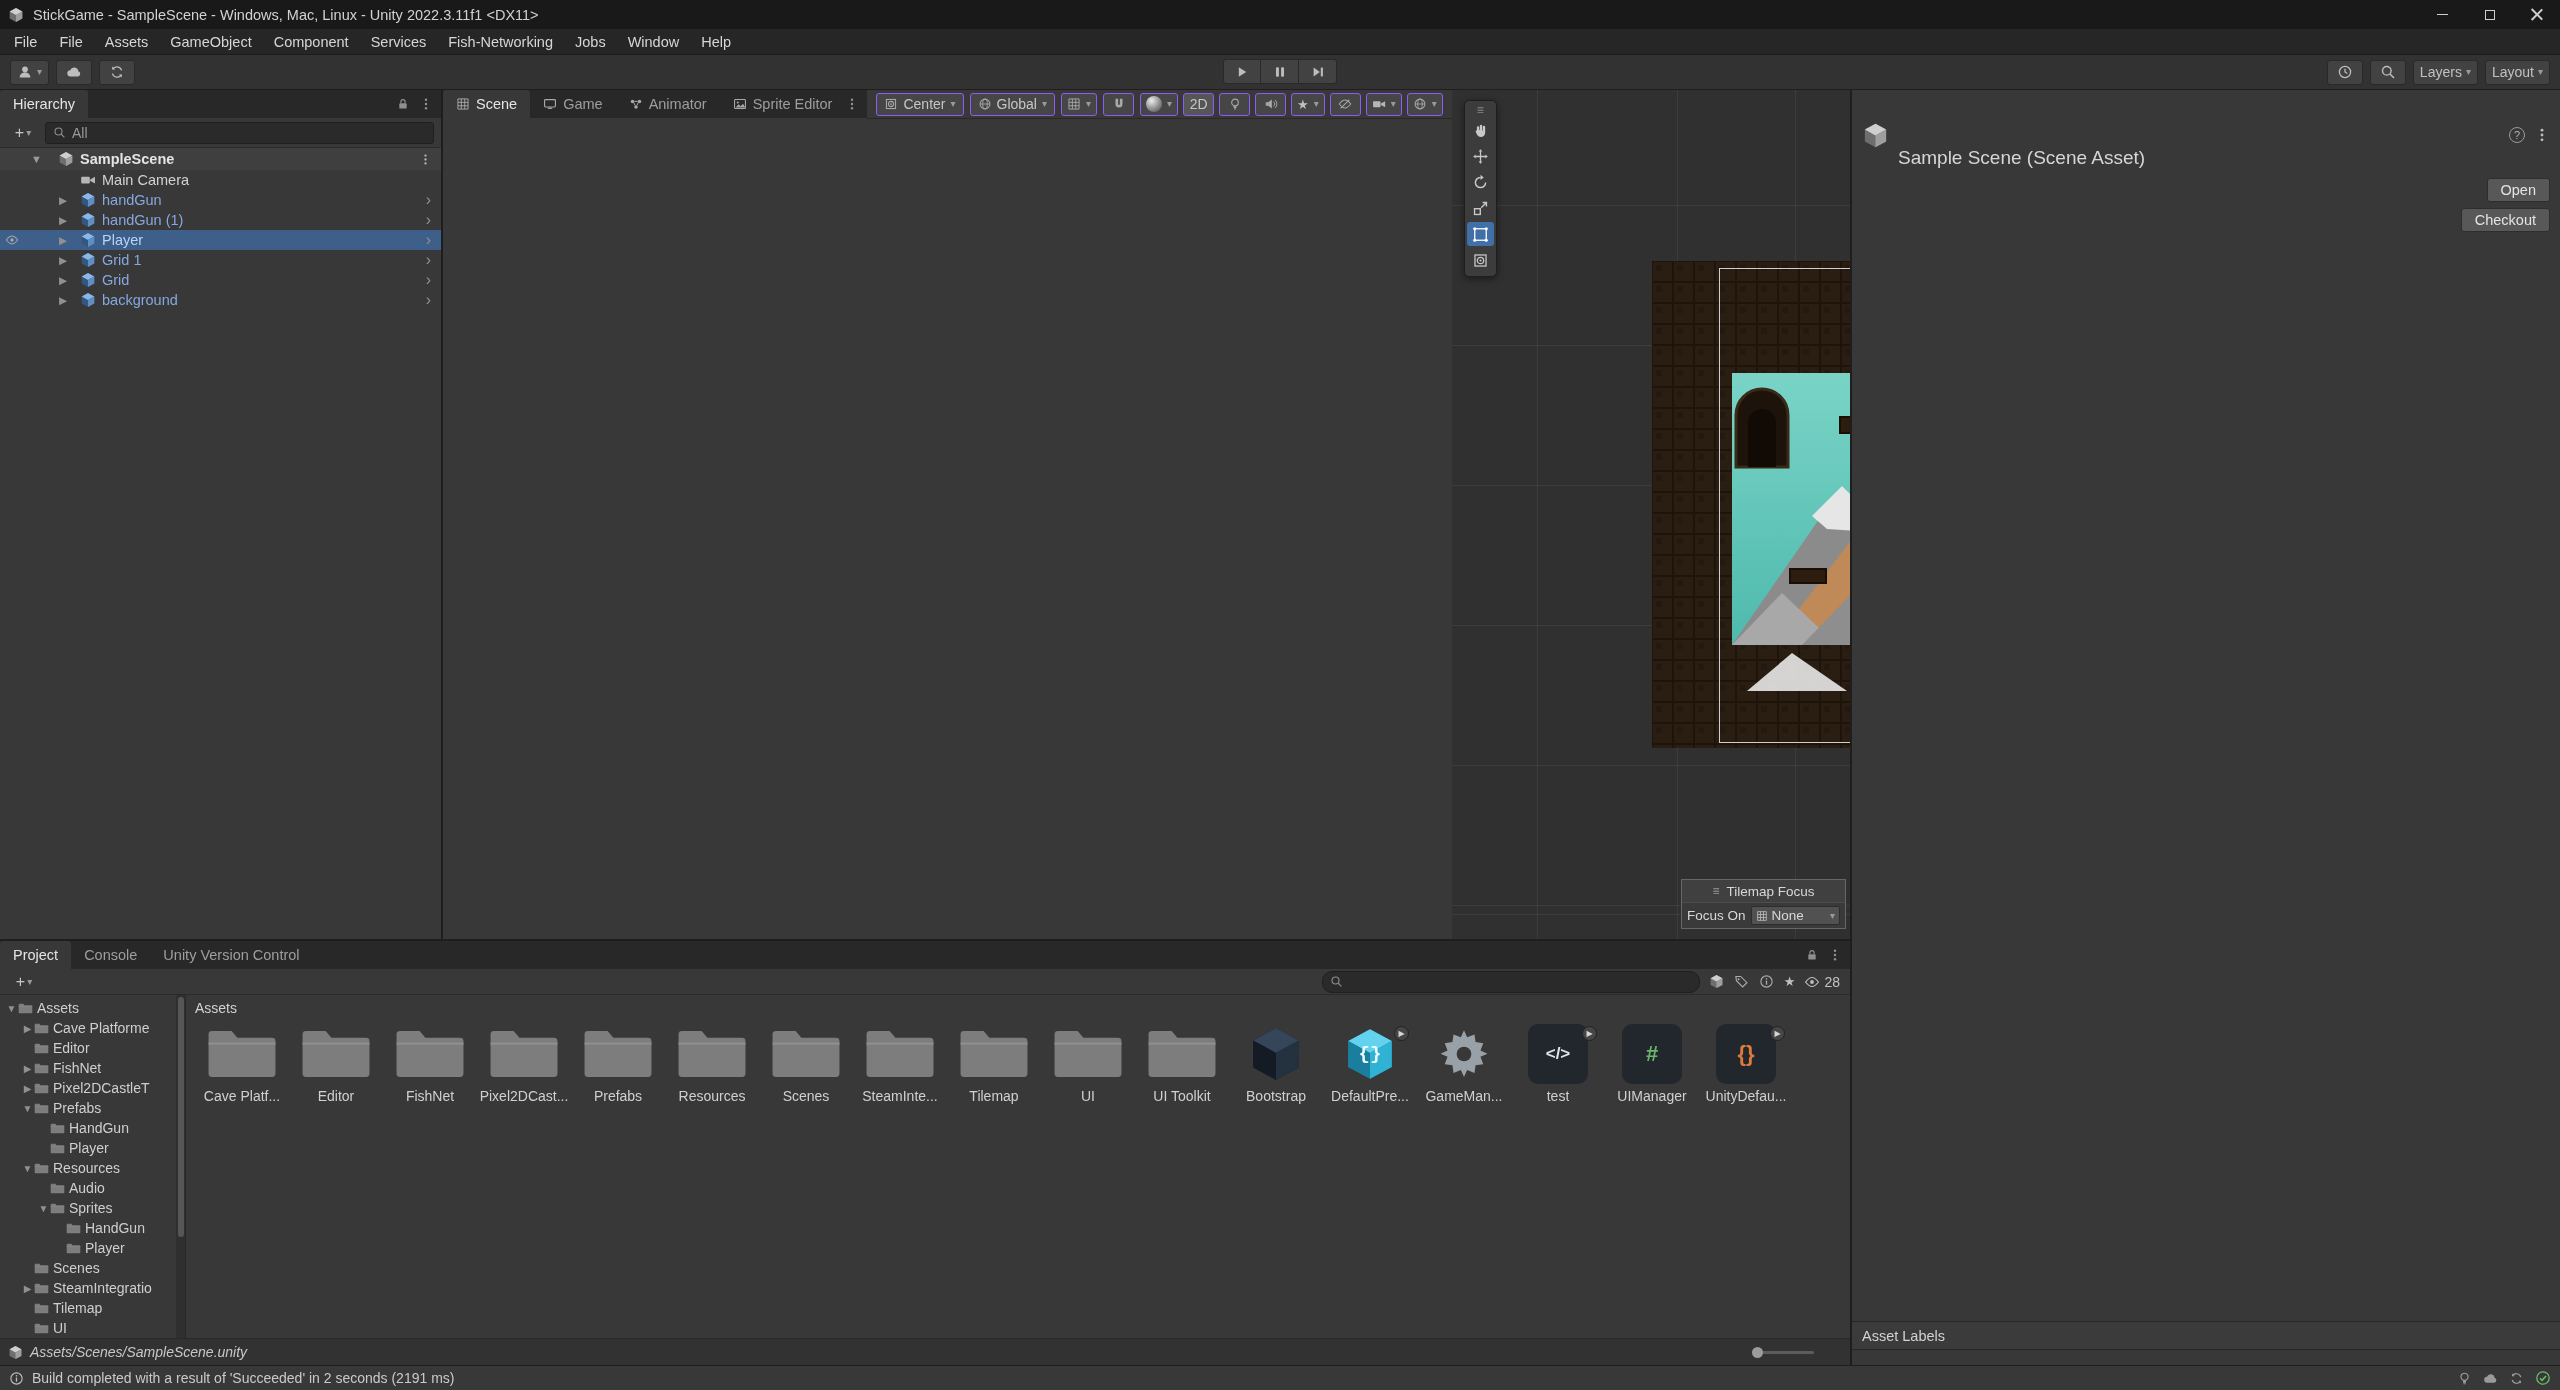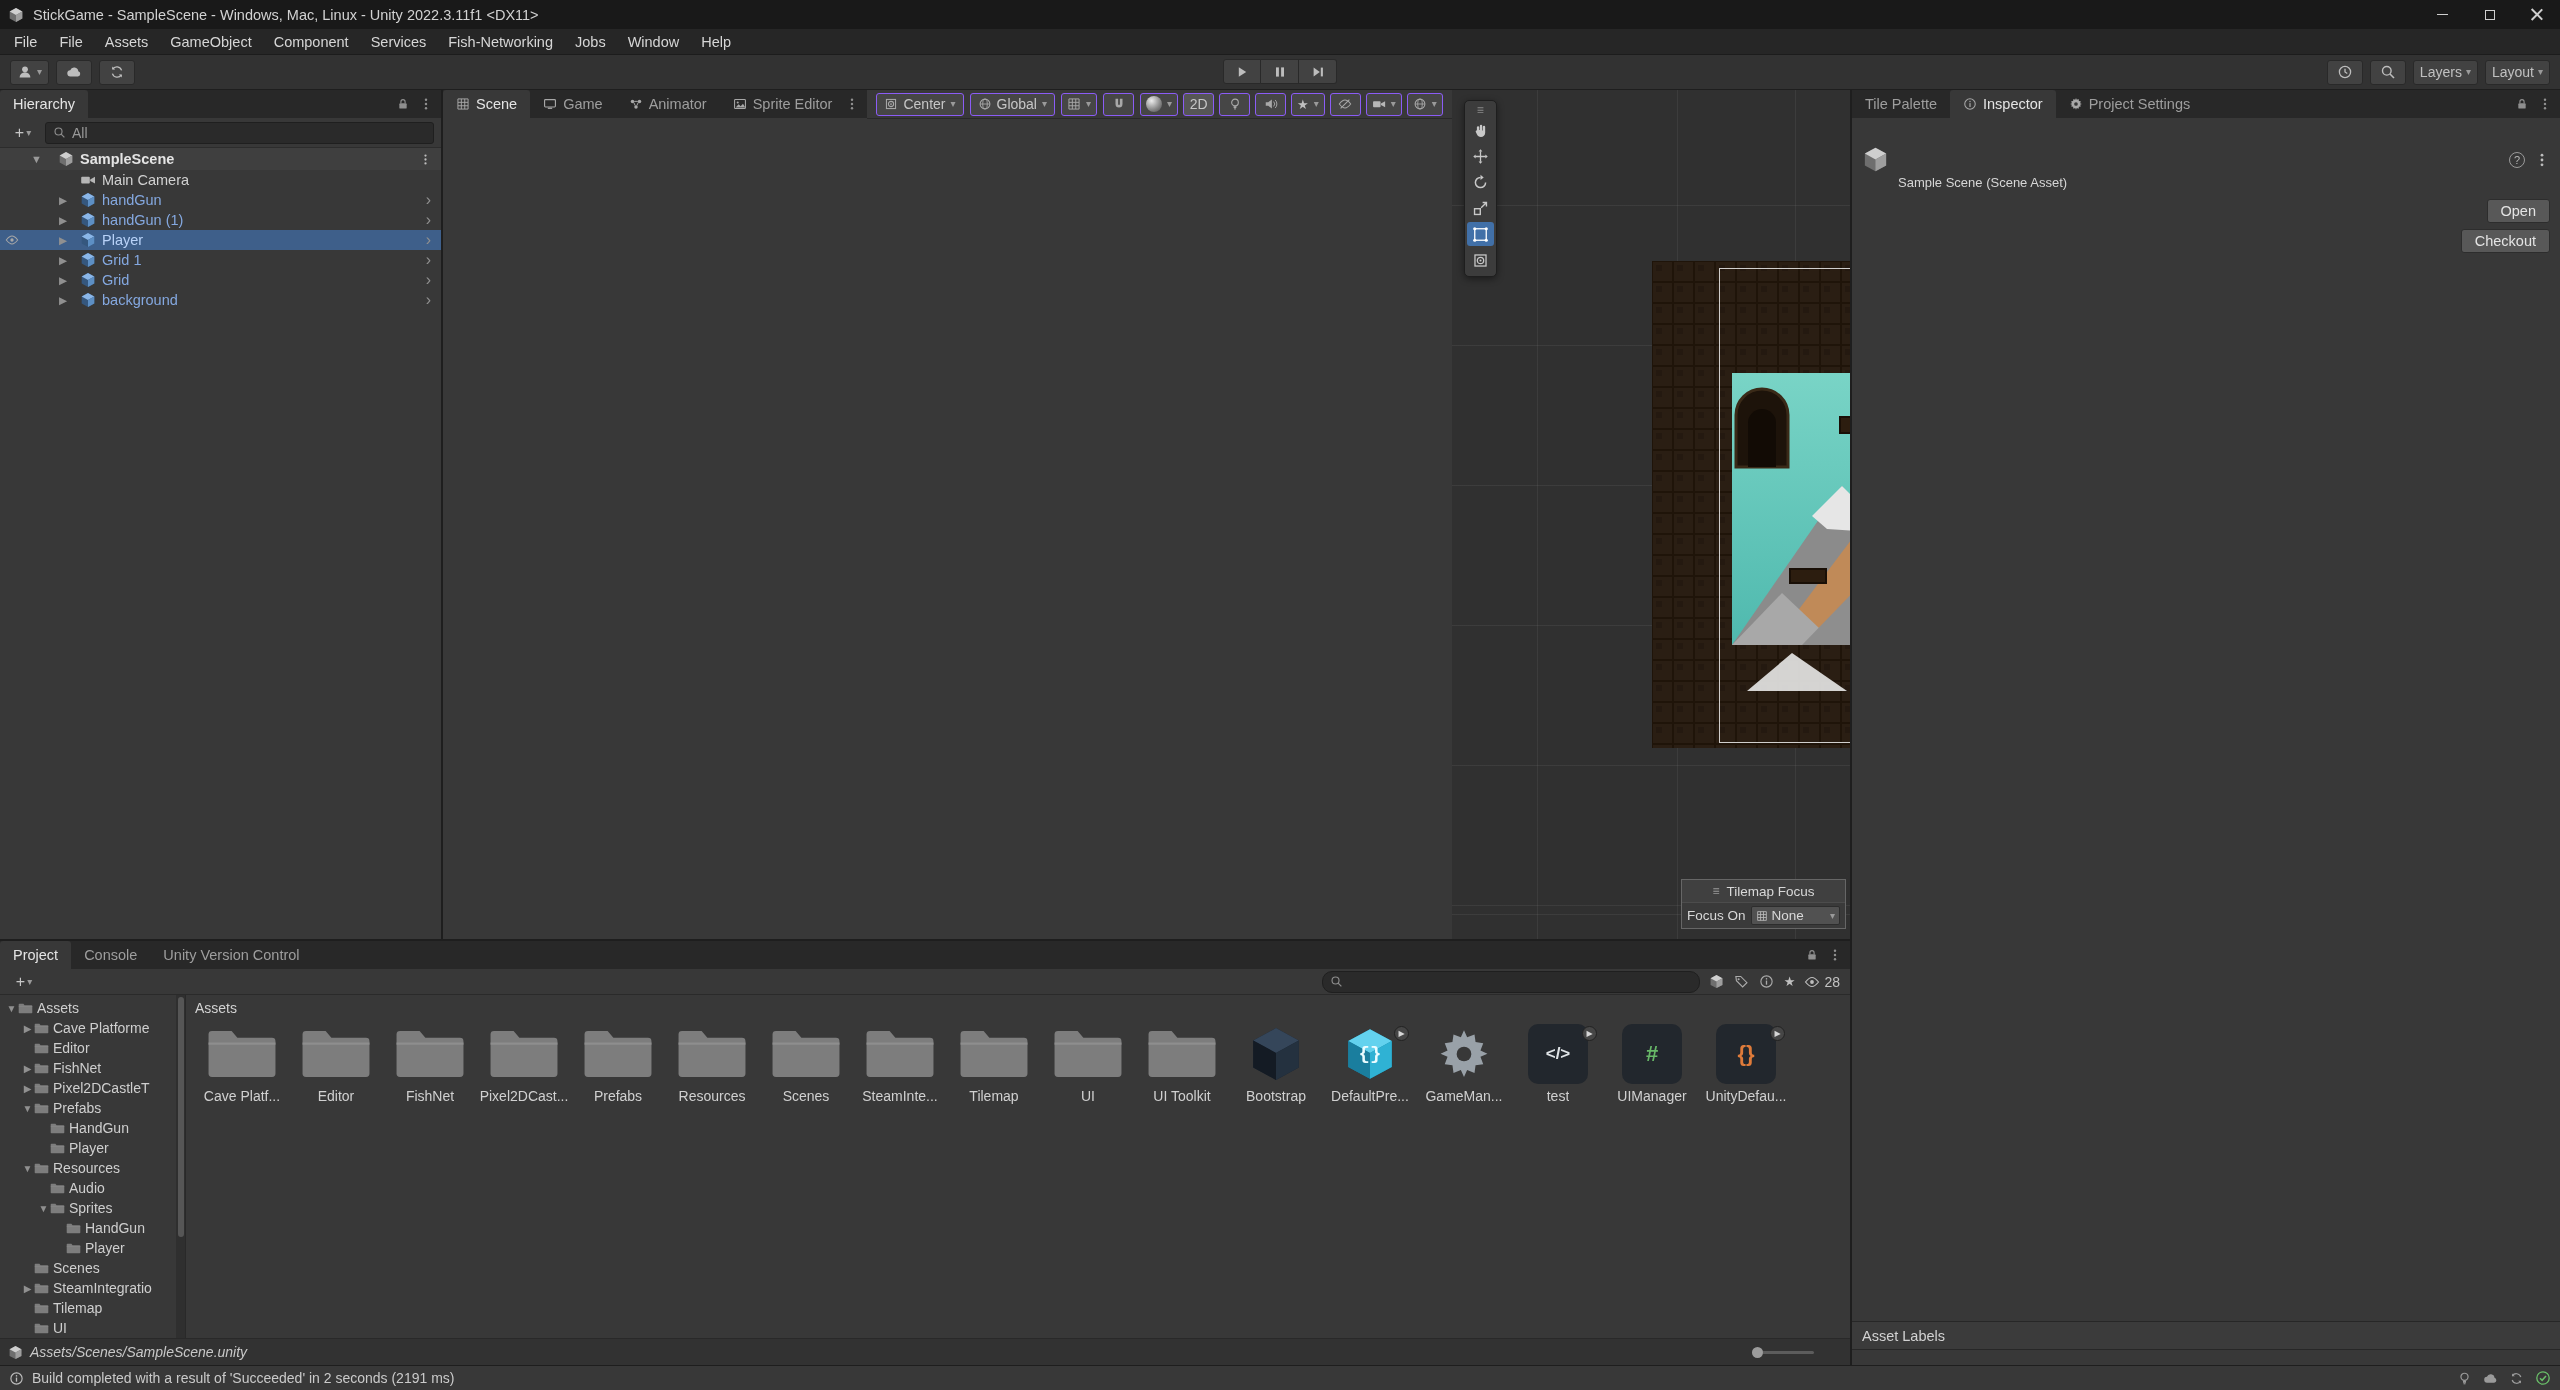--- a/index.html
+++ b/index.html
@@ -83,21 +83,21 @@
 .tf{position:absolute;right:4px;bottom:10px;width:165px;background:#3a3a3a;border:1px solid #666;font-size:13.5px;color:#d8d8d8;}
 .tf-title{height:23px;display:flex;align-items:center;justify-content:center;gap:7px;background:#404040;border-bottom:1px solid #4c4c4c;}
 .tf-title .grip{color:#9a9a9a;font-size:12px;}
 .tf-row{height:25px;display:flex;align-items:center;gap:5px;padding:0 5px;}
 .tf-dd{flex:1;height:19px;background:#515151;border:1px solid #2d2d2d;border-radius:2px;display:flex;align-items:center;gap:4px;padding:0 4px;}
 .tf-dd svg.ic{width:12px;height:12px;}
 
 .inspector{flex:1;min-width:0;background:#383838;border-left:2px solid #1e1e1e;display:flex;flex-direction:column;}
 .insp-head{display:flex;align-items:center;gap:9px;padding:11px 10px 6px;}
 .insp-head svg.big{width:27px;height:27px;}
-.insp-title{font-size:13px;color:#d6d6d6;margin-top:46px;}
+.insp-title{font-size:19px;color:#d6d6d6;margin-top:46px;}
 .insp-tools{margin-left:auto;display:flex;gap:9px;align-items:center;}
 .help-badge{width:16px;height:16px;border-radius:50%;border:1px solid #9a9a9a;color:#b4b4b4;font-size:11px;display:flex;align-items:center;justify-content:center;}
 .insp-btn-row{display:flex;justify-content:flex-end;padding:3px 10px;}
 .ubtn{background:#585858;border:1px solid #2d2d2d;border-radius:3px;color:#e4e4e4;font-size:14.5px;padding:3px 13px;}
 .insp-spacer{flex:1;}
 .asset-labels{height:28px;border-top:1px solid #272727;background:#3b3b3b;display:flex;align-items:center;padding:0 10px;font-size:14.5px;color:#d2d2d2;flex:none;}
 .insp-footer{height:16px;border-top:1px solid #272727;flex:none;}
 
 .project{height:426px;flex:none;background:#383838;border-top:2px solid #1e1e1e;display:flex;flex-direction:column;}
 .proj-toolbar{height:26px;display:flex;align-items:center;gap:9px;padding:0 8px;border-bottom:1px solid #2a2a2a;flex:none;}
@@ -1053,45 +1053,20 @@
             </svg>
           <span>Assets/Scenes/SampleScene.unity</span>
           <div class="zoom-slider">
               <div class="zoom-thumb"></div>
             </div>
         </div>
       </div>
     </div>
 
     <div class="inspector">
-      <div class="tabbar">
-        <div class="tab">
-            <span>Tile Palette</span>
-          </div>
-        <div class="tab active">
-            <svg class="tic">
-              <use href="#i-info"></use>
-            </svg>
-            <span>Inspector</span>
-          </div>
-        <div class="tab">
-            <svg class="tic">
-              <use href="#i-gear"></use>
-            </svg>
-            <span>Project Settings</span>
-          </div>
-        <div class="tab-tools">
-          <svg class="ic">
-              <use href="#i-lock"></use>
-            </svg>
-          <svg class="ic">
-              <use href="#i-dots"></use>
-            </svg>
-        </div>
-      </div>
       <div class="insp-head">
         <svg class="ic big">
             <use href="#i-ucube"></use>
           </svg>
         <span class="insp-title">Sample Scene (Scene Asset)</span>
         <div class="insp-tools">
           <span class="help-badge">?</span>
           <svg class="ic">
               <use href="#i-dots"></use>
             </svg>

